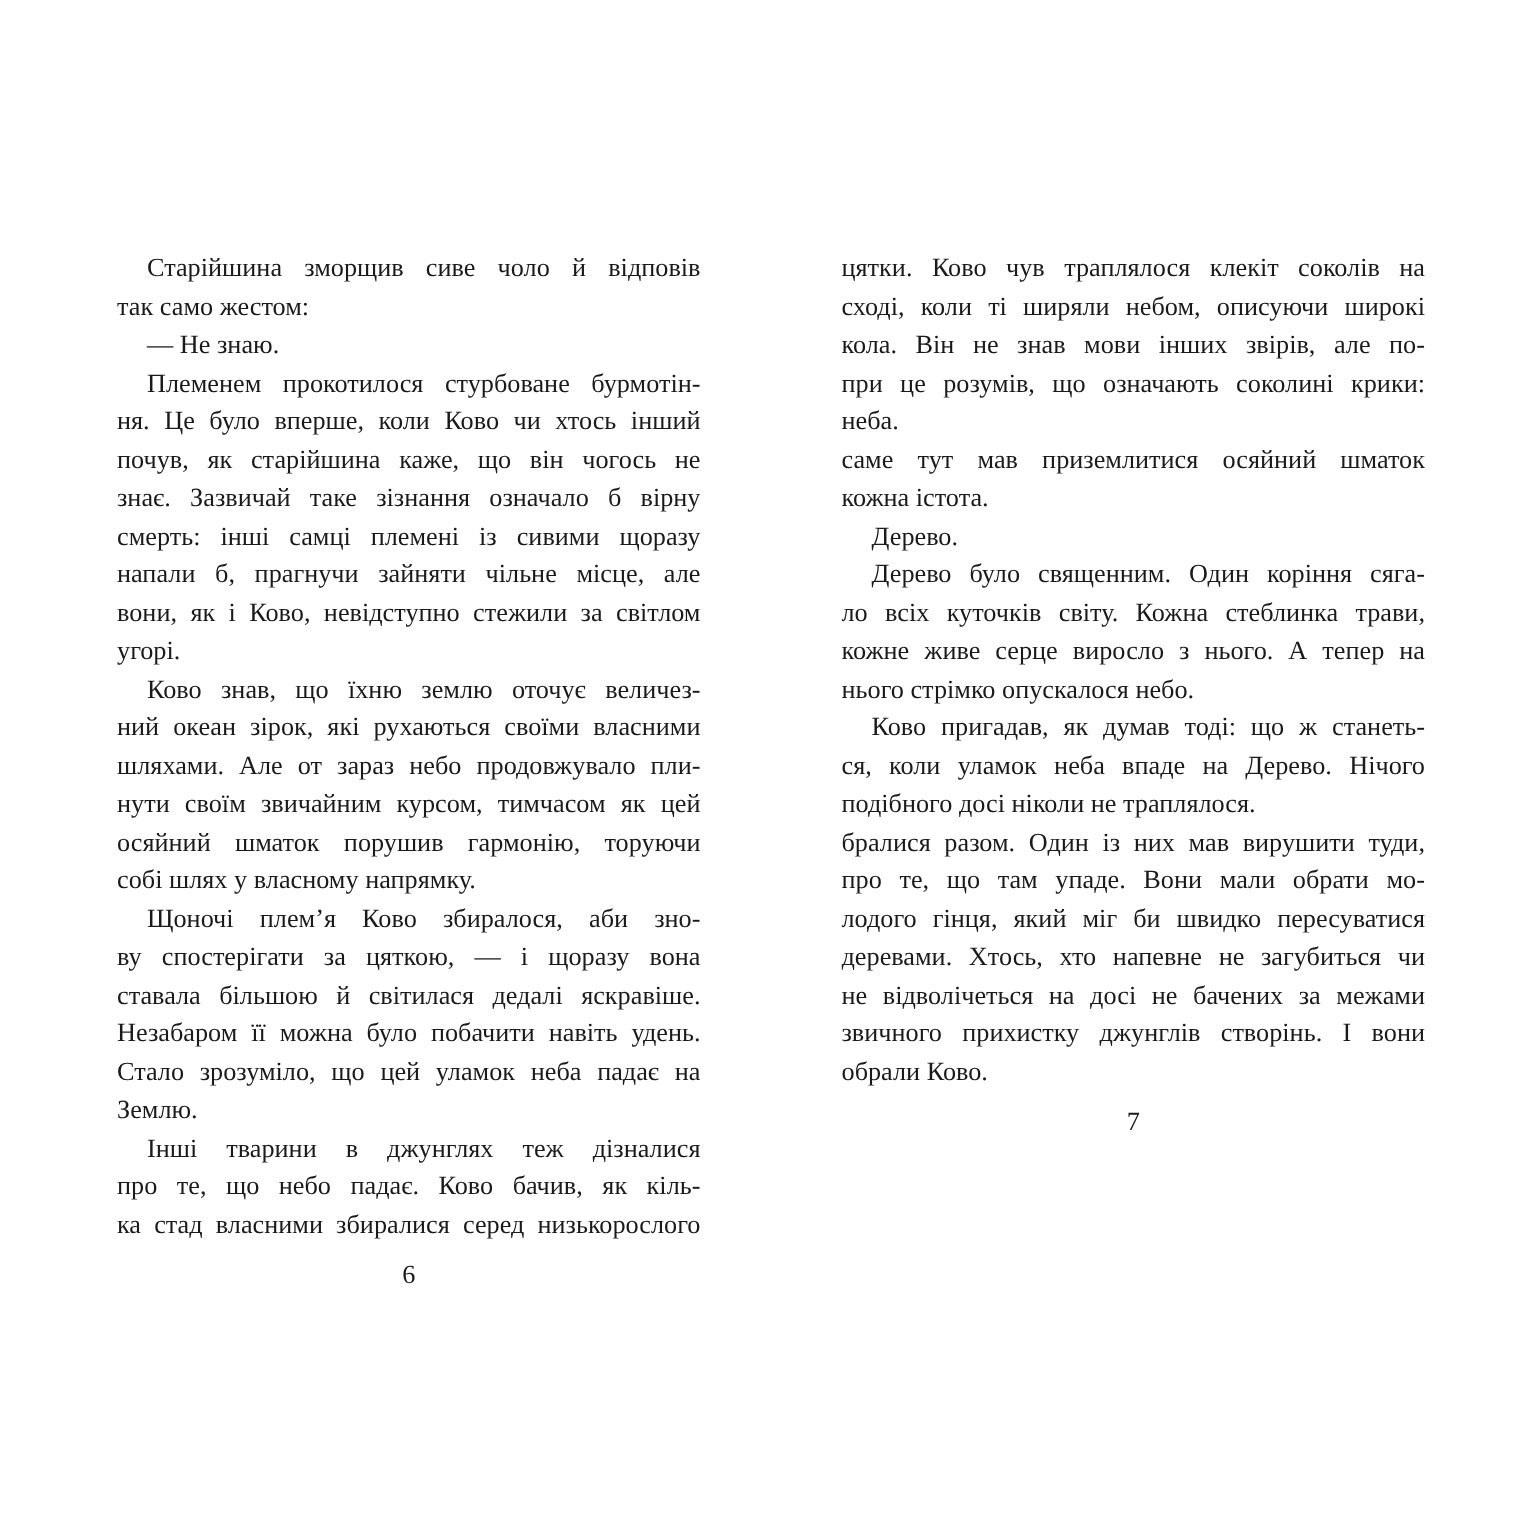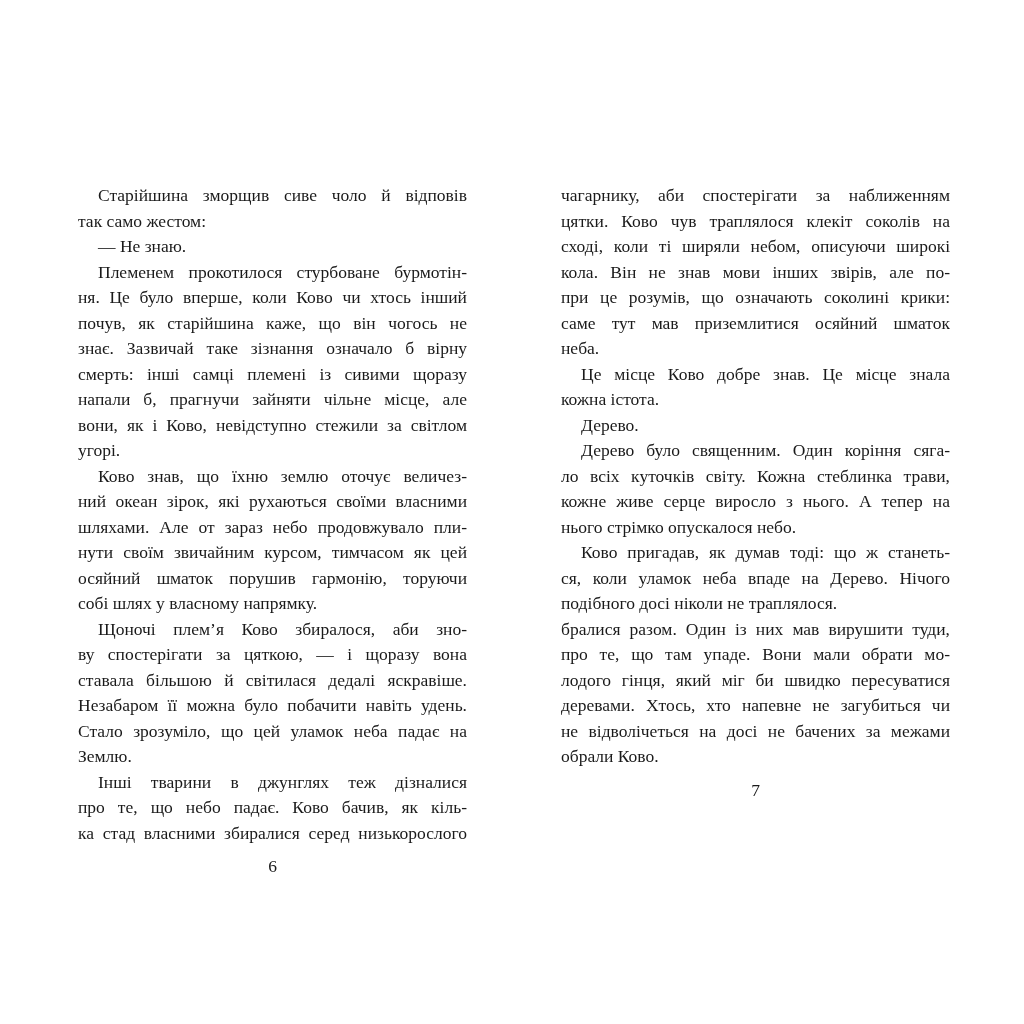--- a/index.html
+++ b/index.html
@@ -15,21 +15,21 @@
     font-family: "Liberation Serif", "DejaVu Serif", serif;
     color: #1a1a1a;
   }
   .spread {
     position: absolute;
     inset: 0;
     background: #ffffff;
   }
   .page {
     position: absolute;
-    top: 183px;
+    top: 166px;
     width: 389px;
   }
   .page.left  { left: 78px;  }
   .page.right { left: 561px; }
   .textblock { width: 100%; }
   .line {
     height: 25.5px;
     line-height: 25.5px;
     font-size: 17.5px;
     overflow: hidden;
@@ -80,40 +80,39 @@
         <div class="line">Землю.</div>
         <div class="line indent justify">Інші тварини в джунглях теж дізналися</div>
         <div class="line justify">про те, що небо падає. Ково бачив, як кіль-</div>
         <div class="line justify">ка стад власними збиралися серед низькорослого</div>
       </div>
     <div class="pagenum">6</div>
   </div>
 
   <div class="page right">
     <div class="textblock">
-        <div class="line justify">чагарнику, аби спостерігати за наближенням</div>
         <div class="line justify">цятки. Ково чув траплялося клекіт соколів на</div>
         <div class="line justify">сході, коли ті ширяли небом, описуючи широкі</div>
         <div class="line justify">кола. Він не знав мови інших звірів, але по-</div>
         <div class="line justify">при це розумів, що означають соколині крики:</div>
+        <div class="line">неба.</div>
         <div class="line justify">саме тут мав приземлитися осяйний шматок</div>
-        <div class="line">неба.</div>
-        <div class="line indent justify">Це місце Ково добре знав. Це місце знала</div>
         <div class="line">кожна істота.</div>
         <div class="line indent">Дерево.</div>
         <div class="line indent justify">Дерево було священним. Один коріння сяга-</div>
         <div class="line justify">ло всіх куточків світу. Кожна стеблинка трави,</div>
         <div class="line justify">кожне живе серце виросло з нього. А тепер на</div>
         <div class="line">нього стрімко опускалося небо.</div>
         <div class="line indent justify">Ково пригадав, як думав тоді: що ж станеть-</div>
         <div class="line justify">ся, коли уламок неба впаде на Дерево. Нічого</div>
         <div class="line">подібного досі ніколи не траплялося.</div>
         <div class="line justify">бралися разом. Один із них мав вирушити туди,</div>
         <div class="line justify">про те, що там упаде. Вони мали обрати мо-</div>
         <div class="line justify">лодого гінця, який міг би швидко пересуватися</div>
         <div class="line justify">деревами. Хтось, хто напевне не загубиться чи</div>
         <div class="line justify">не відволічеться на досі не бачених за межами</div>
+        <div class="line justify">звичного прихистку джунглів створінь. І вони</div>
         <div class="line">обрали Ково.</div>
       </div>
     <div class="pagenum">7</div>
   </div>
 
 </div>
 
 </body></html>

